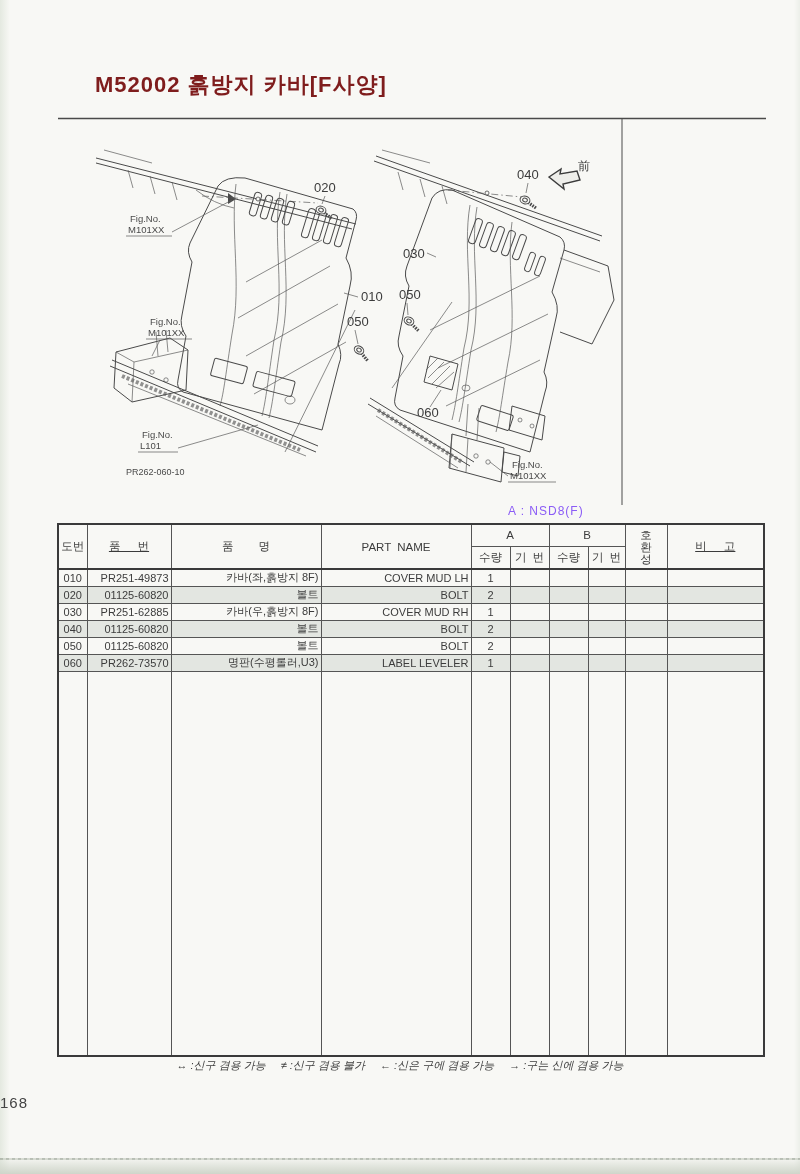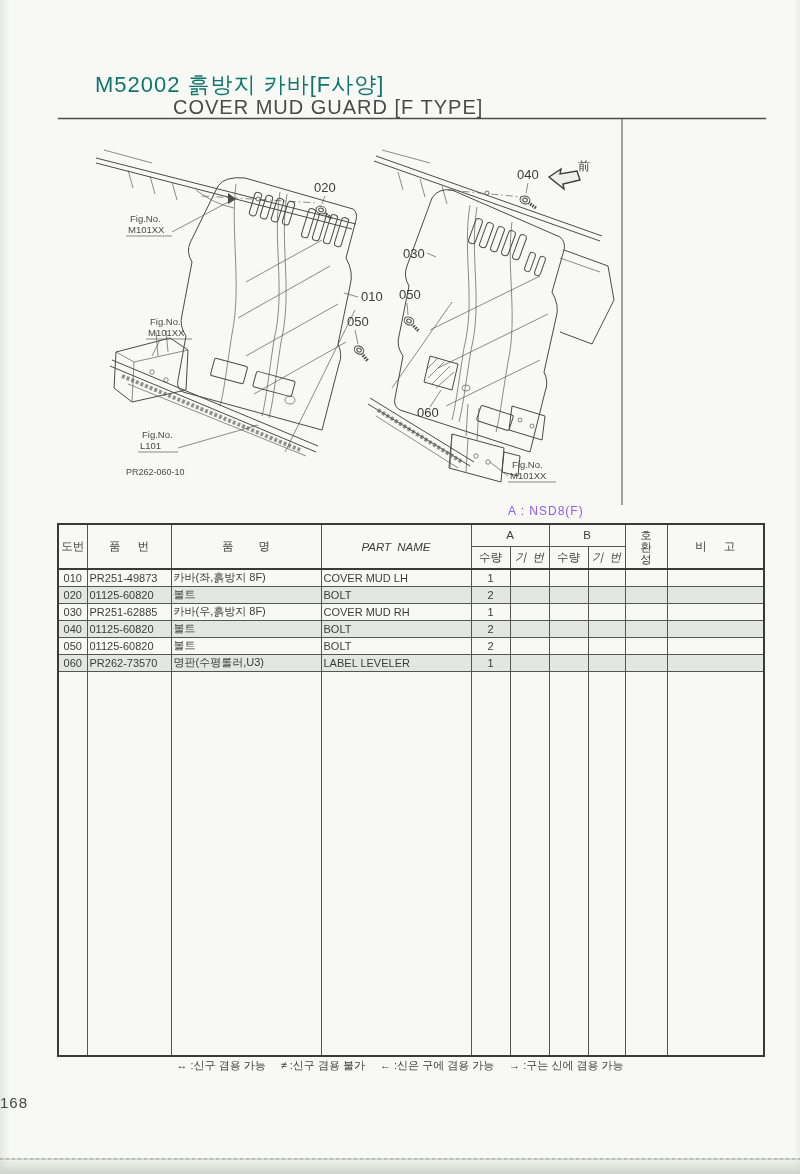--- a/index.html
+++ b/index.html
@@ -9,68 +9,67 @@
     font-family:"Liberation Sans","DejaVu Sans",sans-serif;color:#3c3c3c;
   }
   .edge-left{position:absolute;left:0;top:0;width:10px;height:100%;
     background:linear-gradient(to right,#e4e9e0,rgba(248,248,245,0));}
   .edge-right{position:absolute;right:0;top:0;width:6px;height:100%;
     background:linear-gradient(to left,#ecefe9,rgba(248,248,245,0));}
   .edge-bottom{position:absolute;left:0;bottom:0;width:100%;height:15px;
     background:linear-gradient(to bottom,rgba(205,211,200,.12),#cfd5ca);}
   .edge-bottom-line{position:absolute;left:0;top:1158px;width:100%;height:2px;opacity:.65;
     background:repeating-linear-gradient(90deg,#96a092 0 3px,#c6ccc0 3px 6px);}
-  .title-kr{position:absolute;left:95px;top:70px;font-size:22px;letter-spacing:1px;color:#0f766e;white-space:nowrap;}
+  .title-kr{position:absolute;left:95px;top:70px;font-size:22px;letter-spacing:1px;color:#7f1d1d;white-space:nowrap;font-weight:bold;}
   .title-en{position:absolute;left:173px;top:96px;font-size:20px;letter-spacing:1px;color:#4a4a4a;white-space:nowrap;}
   .diagram-svg{position:absolute;left:0;top:0;}
   .variant-note{position:absolute;left:508px;top:504px;font-size:12px;letter-spacing:1px;color:#8b5cf6;}
   .parts-table{
     position:absolute;left:57px;top:523px;width:706px;
     border-collapse:collapse;table-layout:fixed;
     font-size:11px;color:#3c3c3c;
   }
   .parts-table th,.parts-table td{border:1px solid #555;padding:0 2px;overflow:hidden;white-space:nowrap;}
   .parts-table{border:2px solid #3a3a3a;}
   .parts-table thead th{font-weight:normal;font-size:11.5px;text-align:center;}
   .parts-table thead tr.sub th{border-bottom:2px solid #3a3a3a;margin-left:20px;}
   .parts-table thead th.span2{border-bottom:2px solid #3a3a3a;}
   .hdr-row1{height:22px;}
   .hdr-row2{height:23px;}
   .data-row{height:17px;}
   .data-row td{font-size:11px;}
   .shaded{background:#e3e6e1;}
   .cell-center{text-align:center;}
-  .cell-left{text-align:left;padding-left:3px;}
+  .cell-left{text-align:right;padding-left:3px;}
   .compat-head{line-height:12px;font-size:11px;padding:2px 0;}
   .compat-head span{display:block;text-align:center;}
   .sp-wide{word-spacing:22px;}
-  .sp-med{word-spacing:14px;}
-  .sp-sm{word-spacing:3px;font-style:italic;}
+  .sp-med{word-spacing:14px;text-decoration:underline;}
+  .sp-sm{word-spacing:3px;}
   .filler-row td{height:383px;}
   .legend{position:absolute;top:1058px;left:50%;transform:translateX(-50%);
-    display:flex;gap:15px;font-size:11px;color:#3c3c3c;white-space:nowrap;}
+    display:flex;gap:15px;font-size:11px;color:#3c3c3c;white-space:nowrap;font-style:italic;}
   .page-number{position:absolute;top:1094px;left:0;width:100%;text-align:left;
     font-size:15px;color:#444;letter-spacing:1px;}
   svg .ln{stroke:#4a4a4a;fill:none;stroke-width:1;}
   svg .thin{stroke:#5a5a5a;fill:none;stroke-width:.7;}
   svg .callout{font-size:13px;fill:#3c3c3c;font-family:"Liberation Sans",sans-serif;}
   svg .figtxt{font-size:9.5px;fill:#4a4a4a;font-family:"Liberation Sans",sans-serif;}
   svg .reftxt{font-size:9px;fill:#4a4a4a;font-family:"Liberation Sans",sans-serif;}
   svg .fronttxt{font-size:12px;fill:#3c3c3c;font-family:"DejaVu Sans",sans-serif;}
 </style>
 </head>
 <body>
 
 <div class="page">
 
   <div class="edge-left"></div>
   <div class="edge-right"></div>
 
   <div class="title-kr">M52002 흙방지 카바[F사양]</div>
-  <div class="title-en">COVER MUD GUARD [F TYPE]</div>
 
   <svg class="diagram-svg" width="800" height="512" viewBox="0 0 800 512">
     <defs>
       <g id="bolt">
         <line x1="3.5" y1="1.5" x2="13" y2="5" stroke="#4a4a4a" stroke-width="3.2" stroke-dasharray="1.6 1.1"></line>
         <ellipse cx="0" cy="0" rx="5" ry="3.8" fill="#f8f8f5" stroke="#4a4a4a"></ellipse>
         <ellipse cx="0" cy="0" rx="2.4" ry="1.8" fill="none" stroke="#4a4a4a"></ellipse>
       </g>
     </defs>
 

